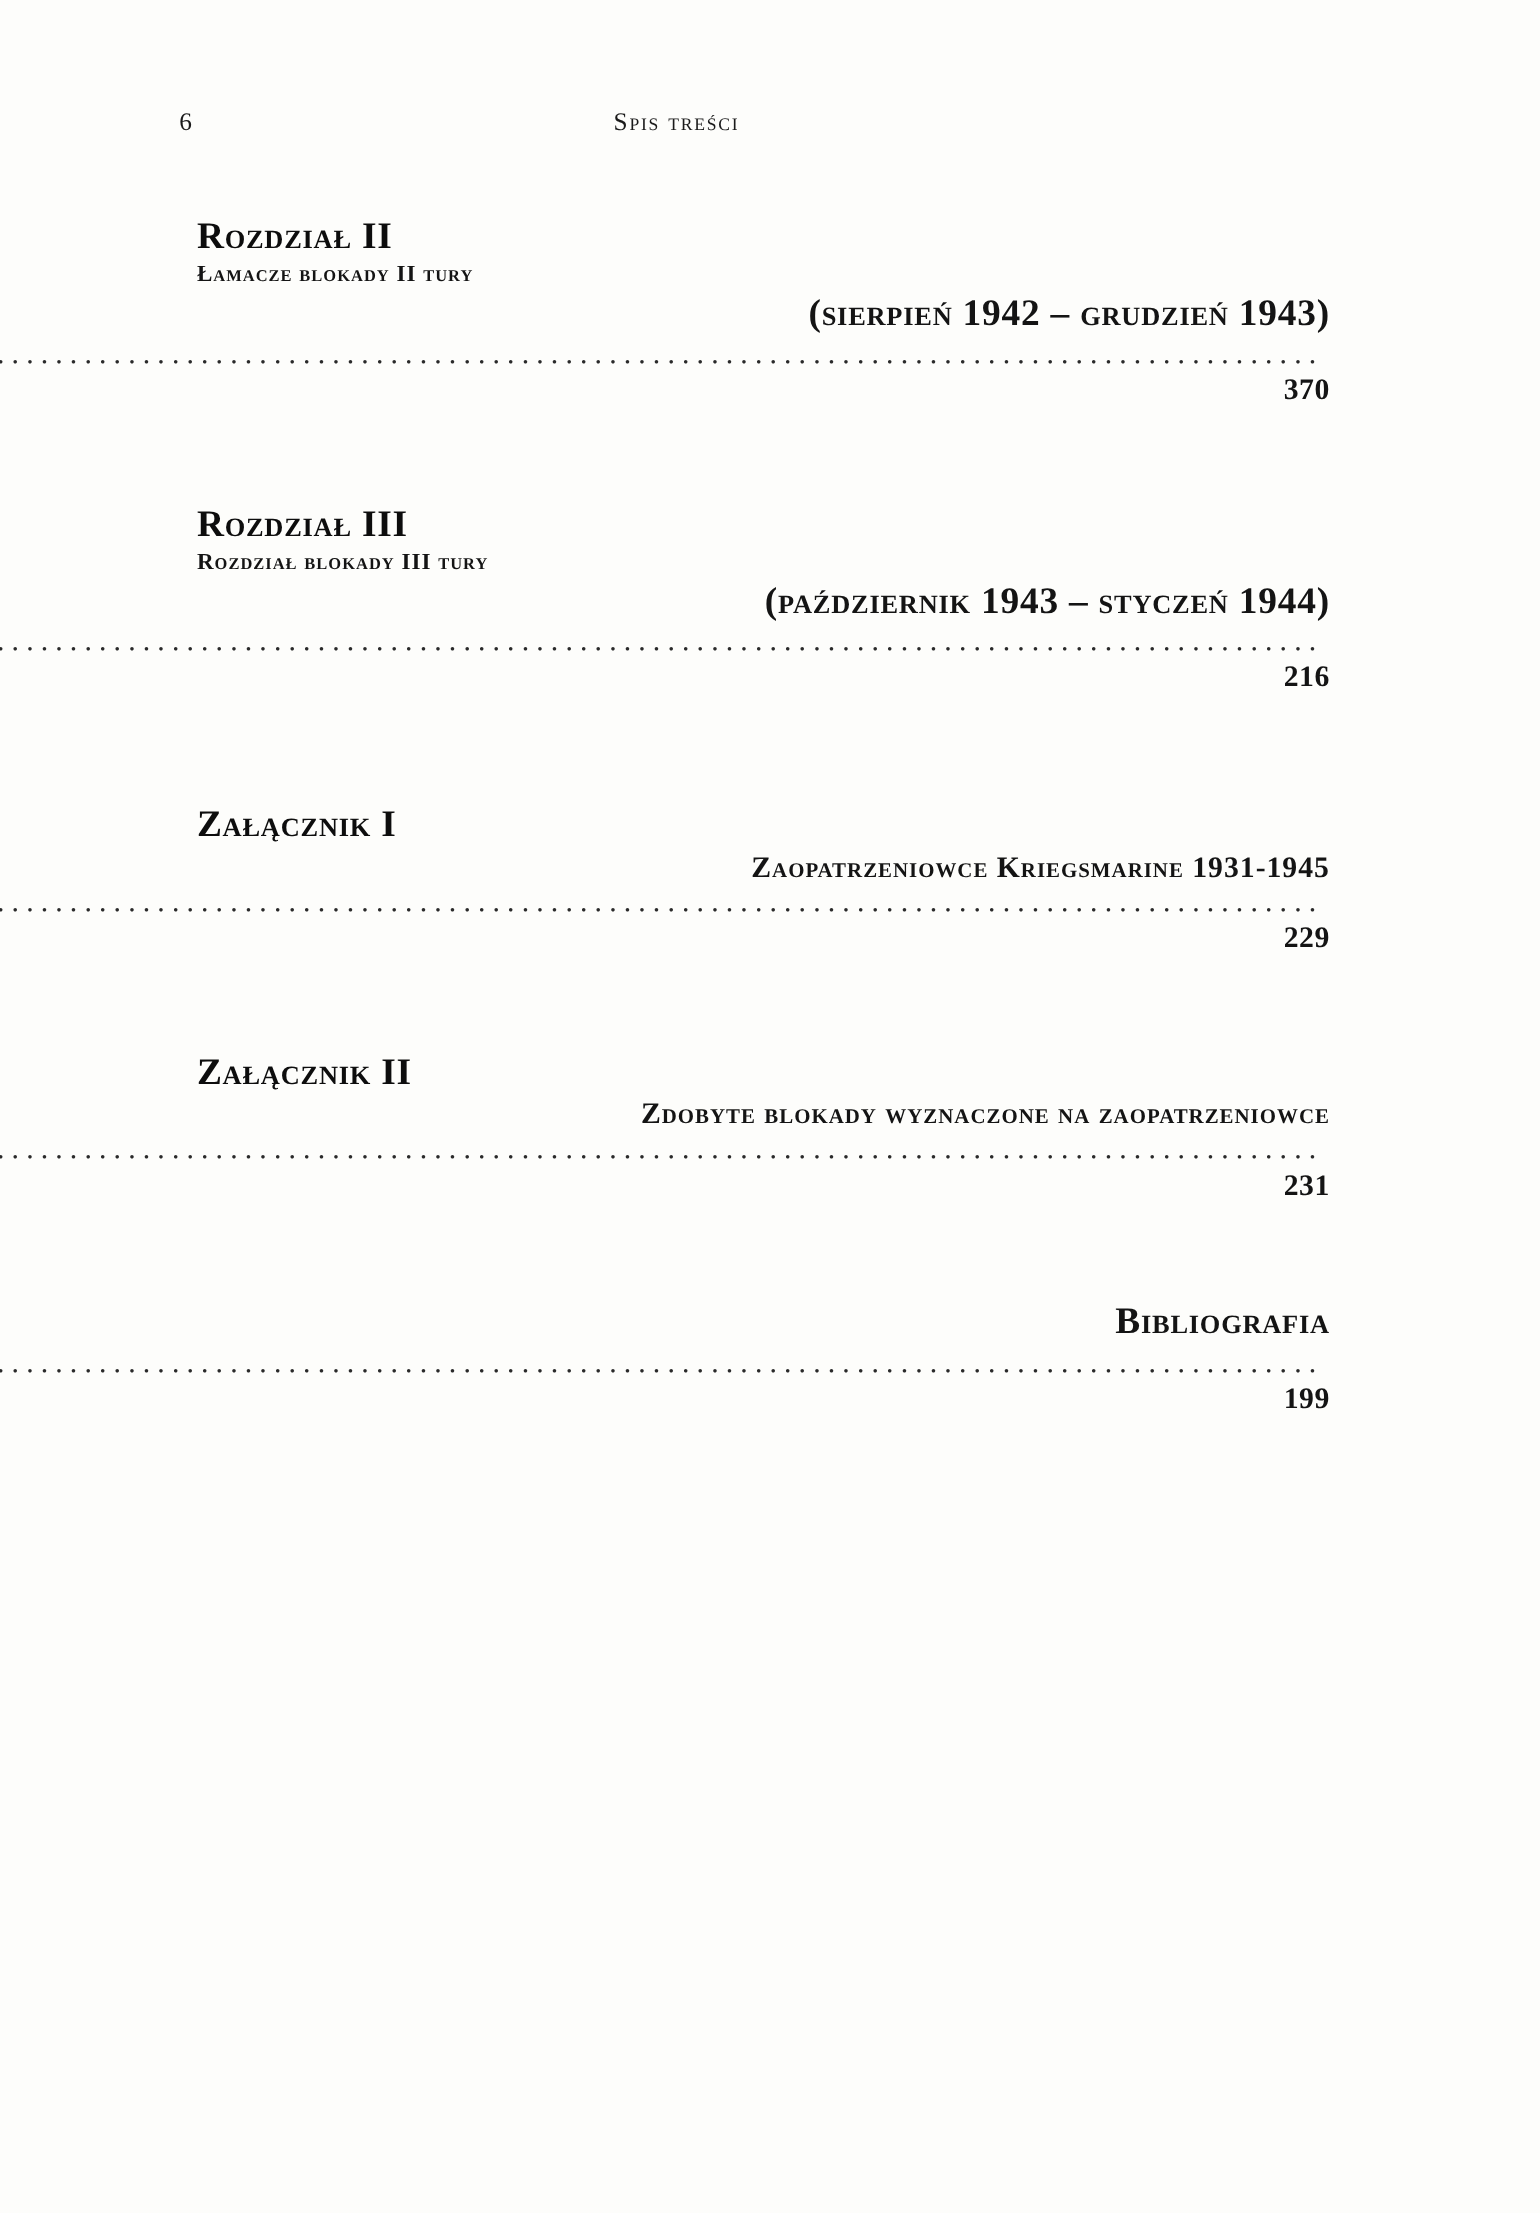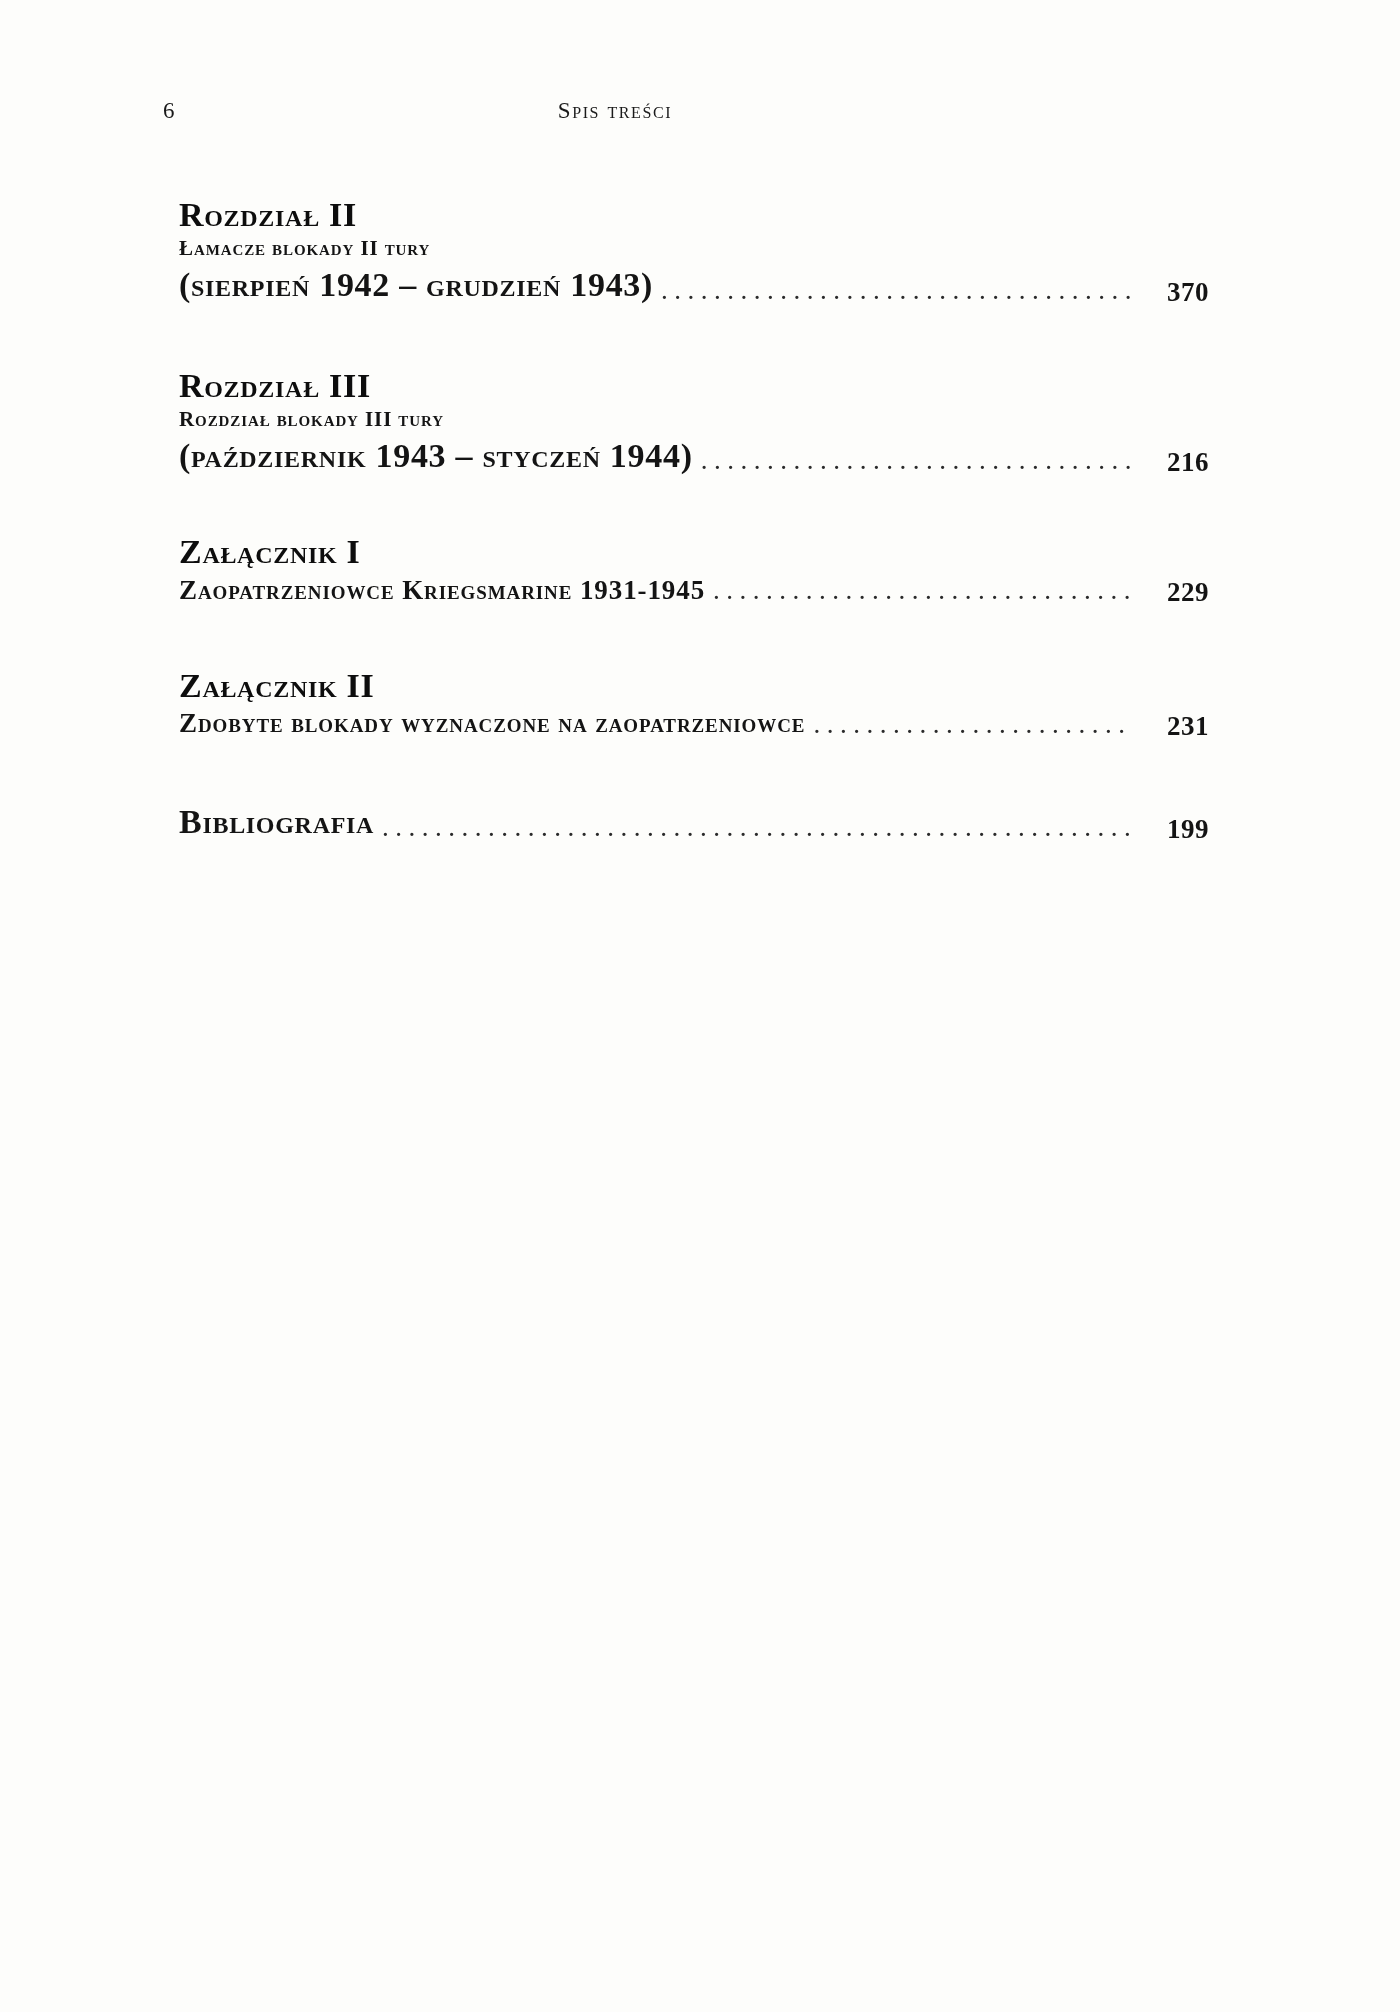--- a/index.html
+++ b/index.html
@@ -53,21 +53,21 @@
     position: absolute;
     left: 179px;
     top: 195px;
     width: 1030px;
   }
 
   .entry {
     margin-bottom: 8px;
   }
   .entry.gap-large { margin-top: 54px; }
-  .entry.gap-med   { margin-top: 58px; }
+  .entry.gap-med   { margin-top: 42px; }
 
   .part-title {
     font-size: 34px;
     font-weight: bold;
     font-variant: small-caps;
     letter-spacing: 0.7px;
     line-height: 1.18;
     color: #0d0d0d;
     white-space: nowrap;
   }
@@ -80,20 +80,21 @@
     line-height: 1.32;
     color: #141414;
     white-space: nowrap;
   }
 
   
   .leader-row {
     display: flex;
     align-items: flex-end;
     width: 100%;
+    flex-direction: column;
   }
   .leader-text {
     font-size: 27px;
     font-weight: bold;
     font-variant: small-caps;
     letter-spacing: 0.9px;
     line-height: 1.32;
     color: #141414;
     white-space: nowrap;
     flex: 0 0 auto;

